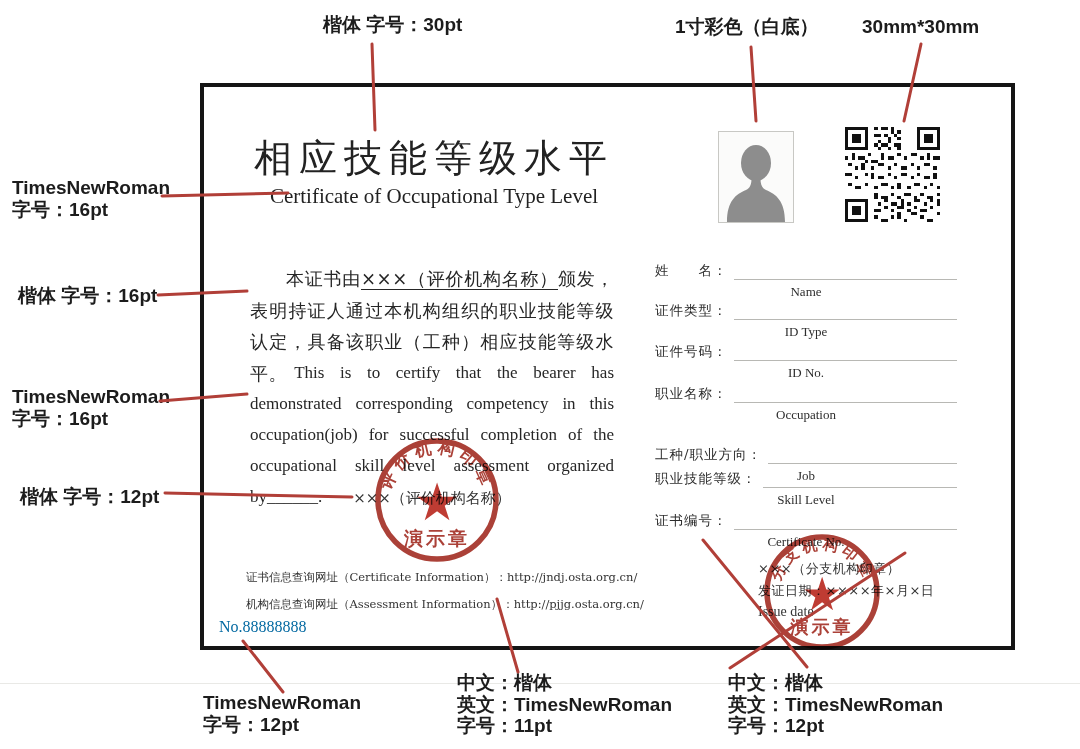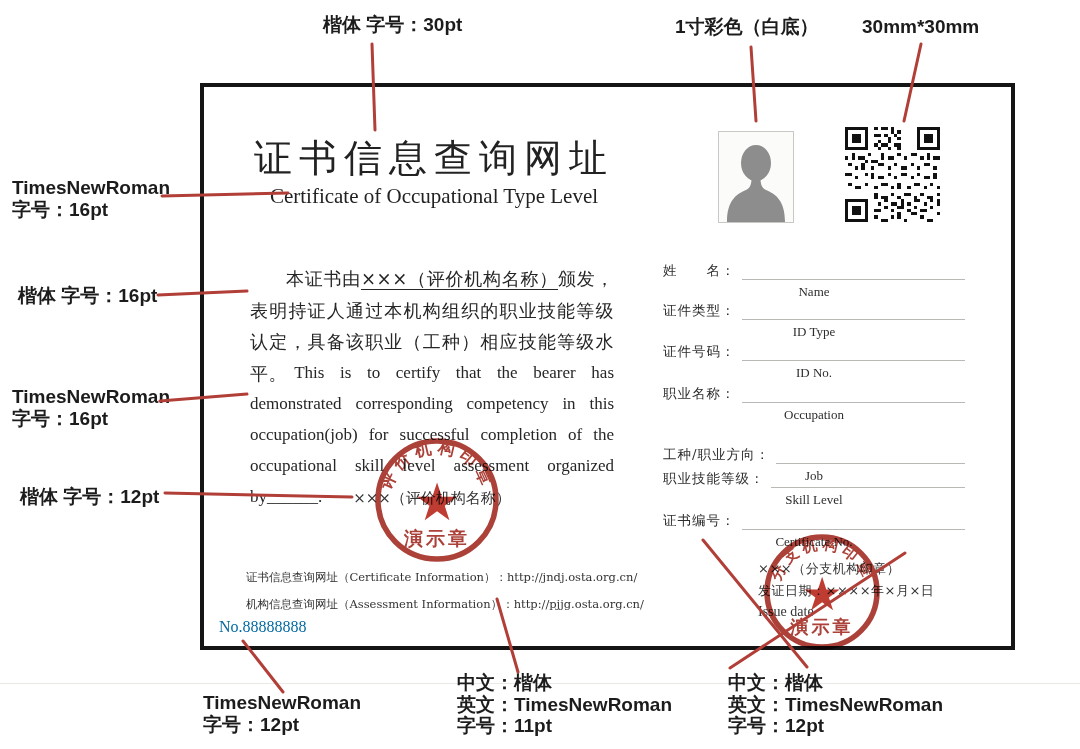--- a/index.html
+++ b/index.html
@@ -25,21 +25,21 @@
   .en-para{position:absolute;left:46px;top:253px;width:364px;font-size:17px;line-height:31px;
            text-align:justify;text-indent:2.6em;color:#262626;}
   .issuer-line{position:absolute;left:46px;top:402px;width:364px;text-align:center;
                font-size:15px;color:#333;}
   .info-lines{position:absolute;left:42px;top:477px;font-size:11.5px;line-height:27px;color:#333;}
   .serial{position:absolute;left:15px;top:531px;font-size:16px;color:#0369a1;}
   .photo{position:absolute;left:514px;top:44px;width:76px;height:92px;background:#fbfbfa;
          border:1px solid #c8c8c4;box-sizing:border-box;}
   .qr{position:absolute;left:641px;top:40px;width:95px;height:95px;}
   
-  .field-row{position:absolute;left:451px;width:302px;margin-left:8px;}
+  .field-row{position:absolute;left:451px;width:302px;}
   .f-line{display:flex;align-items:flex-end;height:18px;}
   .f-label{font-size:13.5px;color:#2d2d2d;letter-spacing:1px;flex:0 0 auto;}
   .f-rule{flex:1 1 auto;border-bottom:1px solid #b8b8b4;margin-left:6px;height:15px;}
   .f-sub{font-size:13px;color:#2d2d2d;margin-top:4px;text-align:center;}
   
   .branch{position:absolute;left:554px;top:471px;color:#333;}
   .branch .b1,.branch .b2{font-size:13px;line-height:22px;letter-spacing:.5px;}
   .branch .b3{font-size:14px;line-height:20px;}
   
   .seal{position:absolute;mix-blend-mode:multiply;opacity:.92;}
@@ -48,21 +48,21 @@
   .faint-rule{position:absolute;left:0;top:683px;width:1080px;height:1px;background:#e9e9e6;z-index:0;}
 </style>
 </head>
 <body>
 
 <div class="canvas">
 
   <div class="faint-rule"></div>
 
   <div class="cert">
-    <div class="cert-title kai">证书信息查询网址</div>
+    <div class="cert-title kai">相应技能等级水平</div>
     <div class="cert-subtitle serif">Certificate of Occupational Type Level</div>
 
     <p class="zh-para kai"><span>本证书由</span><span class="uline">×××（评价机构名称）</span><span>颁发，表明持证人通过本机构组织的职业技能等级认定，具备该职业（工种）相应技能等级水平。</span></p>
 
     <p class="en-para serif">This is to certify that the bearer has demonstrated corresponding competency in this occupation(job) for successful completion of the occupational skill level assessment organized by______.</p>
 
     <div class="issuer-line kai">×××（评价机构名称）</div>
 
     <svg class="seal seal-main" viewBox="0 0 130 130">
       <circle cx="65" cy="65" r="59" fill="none" stroke="#a43127" stroke-width="5.5"></circle>

